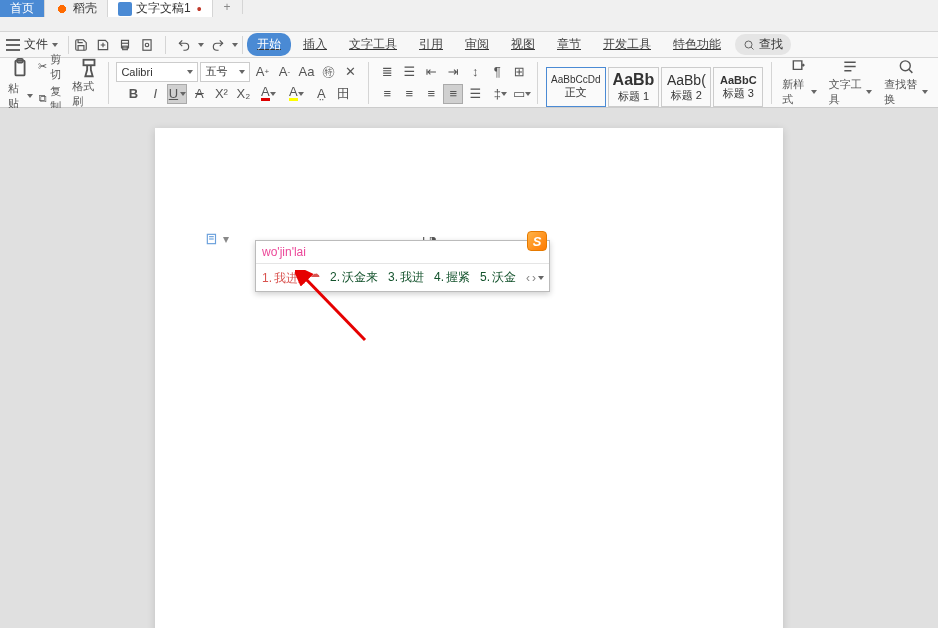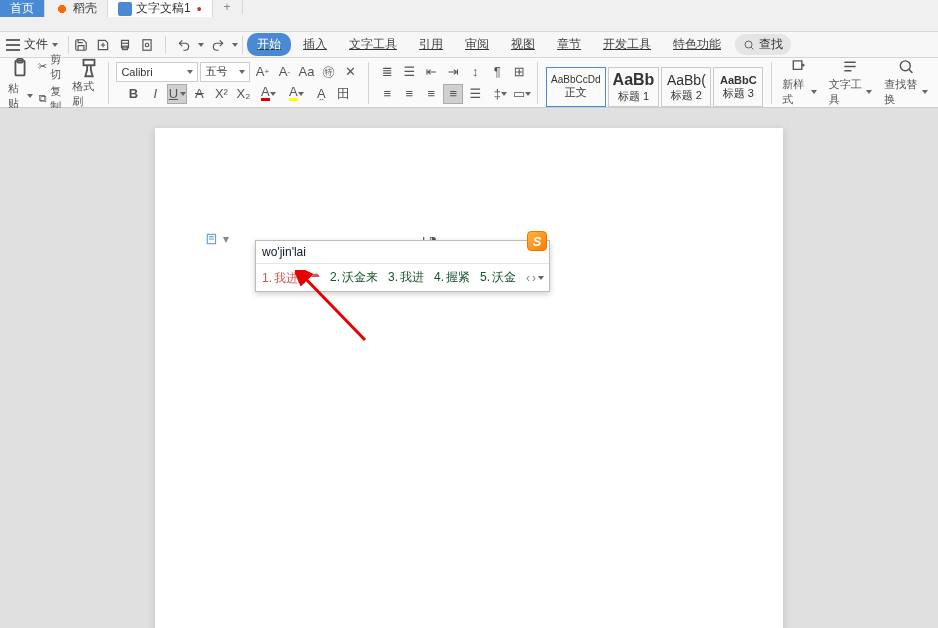--- a/index.html
+++ b/index.html
@@ -47,21 +47,21 @@
 .style-box { border: 1px solid #ccc; padding: 2px 4px; height: 40px; display: flex; flex-direction: column; justify-content: center; align-items: center; font-size: 11px; min-width: 50px; }
 .style-prev { font-family: Arial; }
 .style-box.selected { border: 1px solid #4a8ad4; }
 .big-btn { display: flex; flex-direction: column; align-items: center; justify-content: center; gap: 2px; padding: 0 6px; height: 100%; font-size: 11px; color: #555; }
 .big-btn svg { width: 20px; height: 20px; }
 .workspace { height: calc(628px - 20px - 26px - 50px); background: #e0e0e0; position: relative; display: flex; justify-content: center; overflow: hidden; }
 .page { width: 628px; background: #fff; box-shadow: 0 2px 8px rgba(0,0,0,0.15); margin-top: 20px; height: 700px; position: relative; }
 .outline-ico { position: absolute; top: 104px; left: 50px; width: 14px; height: 14px; display: flex; align-items: center; justify-content: center; }
 .cursor-mark { position: absolute; top: 105px; left: 267px; font-size: 12px; color: #555; }
 .ime { position: absolute; top: 112px; left: 100px; width: 295px; background: #fff; border: 1px solid #bbb; box-shadow: 0 2px 6px rgba(0,0,0,0.2); font-size: 12px; }
-.ime-top { padding: 4px 6px; color: #0f172a; border-bottom: 1px solid #e5e5e5; }
+.ime-top { padding: 4px 6px; color: #ec4899; border-bottom: 1px solid #e5e5e5; }
 .ime-cand { padding: 4px 6px; display: flex; align-items: center; gap: 10px; }
 .cand { color: #14532d; white-space: nowrap; }
 .cand.first { color: #d9534f; }
 .cand .n { margin-right: 2px; }
 .cloud { color: #d9534f; font-size: 10px; }
 .ime-nav { margin-left: auto; display: flex; align-items: center; gap: 2px; color: #888; }
 .ime-logo { position: absolute; top: -10px; right: 2px; width: 20px; height: 20px; background: linear-gradient(135deg,#ffb347,#ff7a00); border-radius: 4px; display: flex; align-items: center; justify-content: center; color: #fff; font-weight: bold; font-size: 13px; font-style: italic; border: 1px solid #e67a00; }
 .arrow-annot { position: absolute; top: 142px; left: 140px; }
 </style>
 </head>

